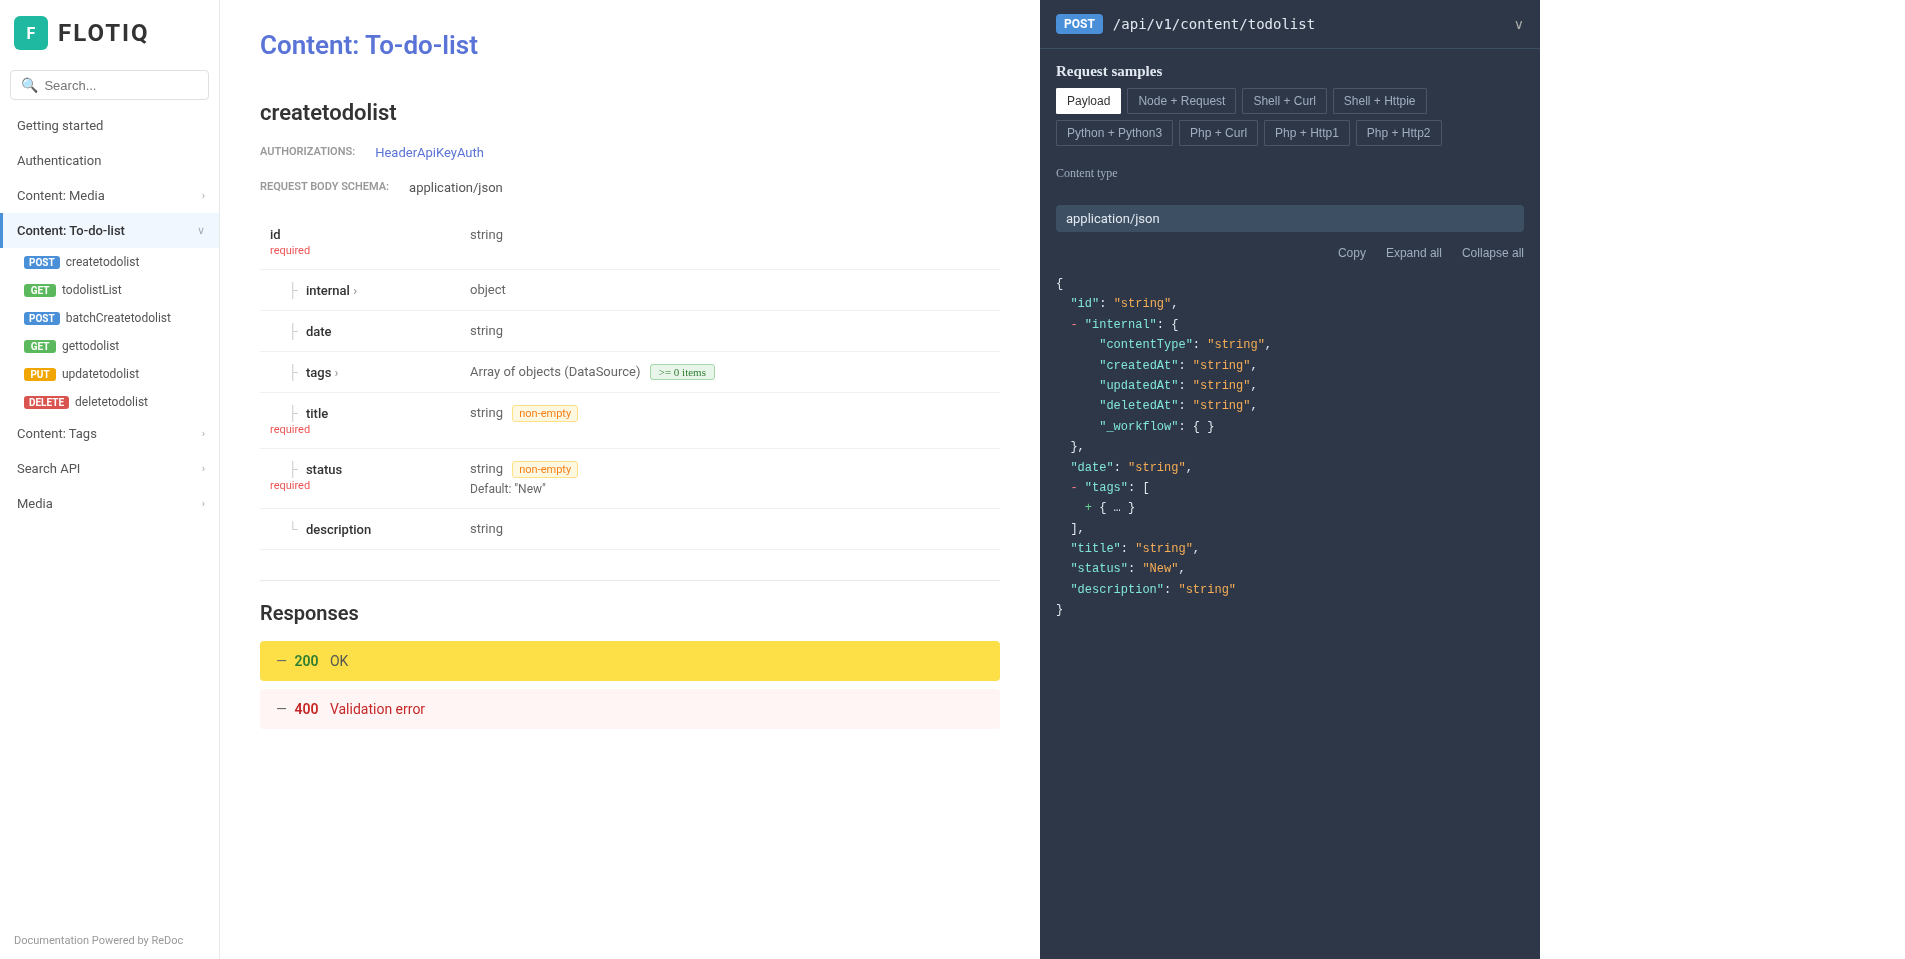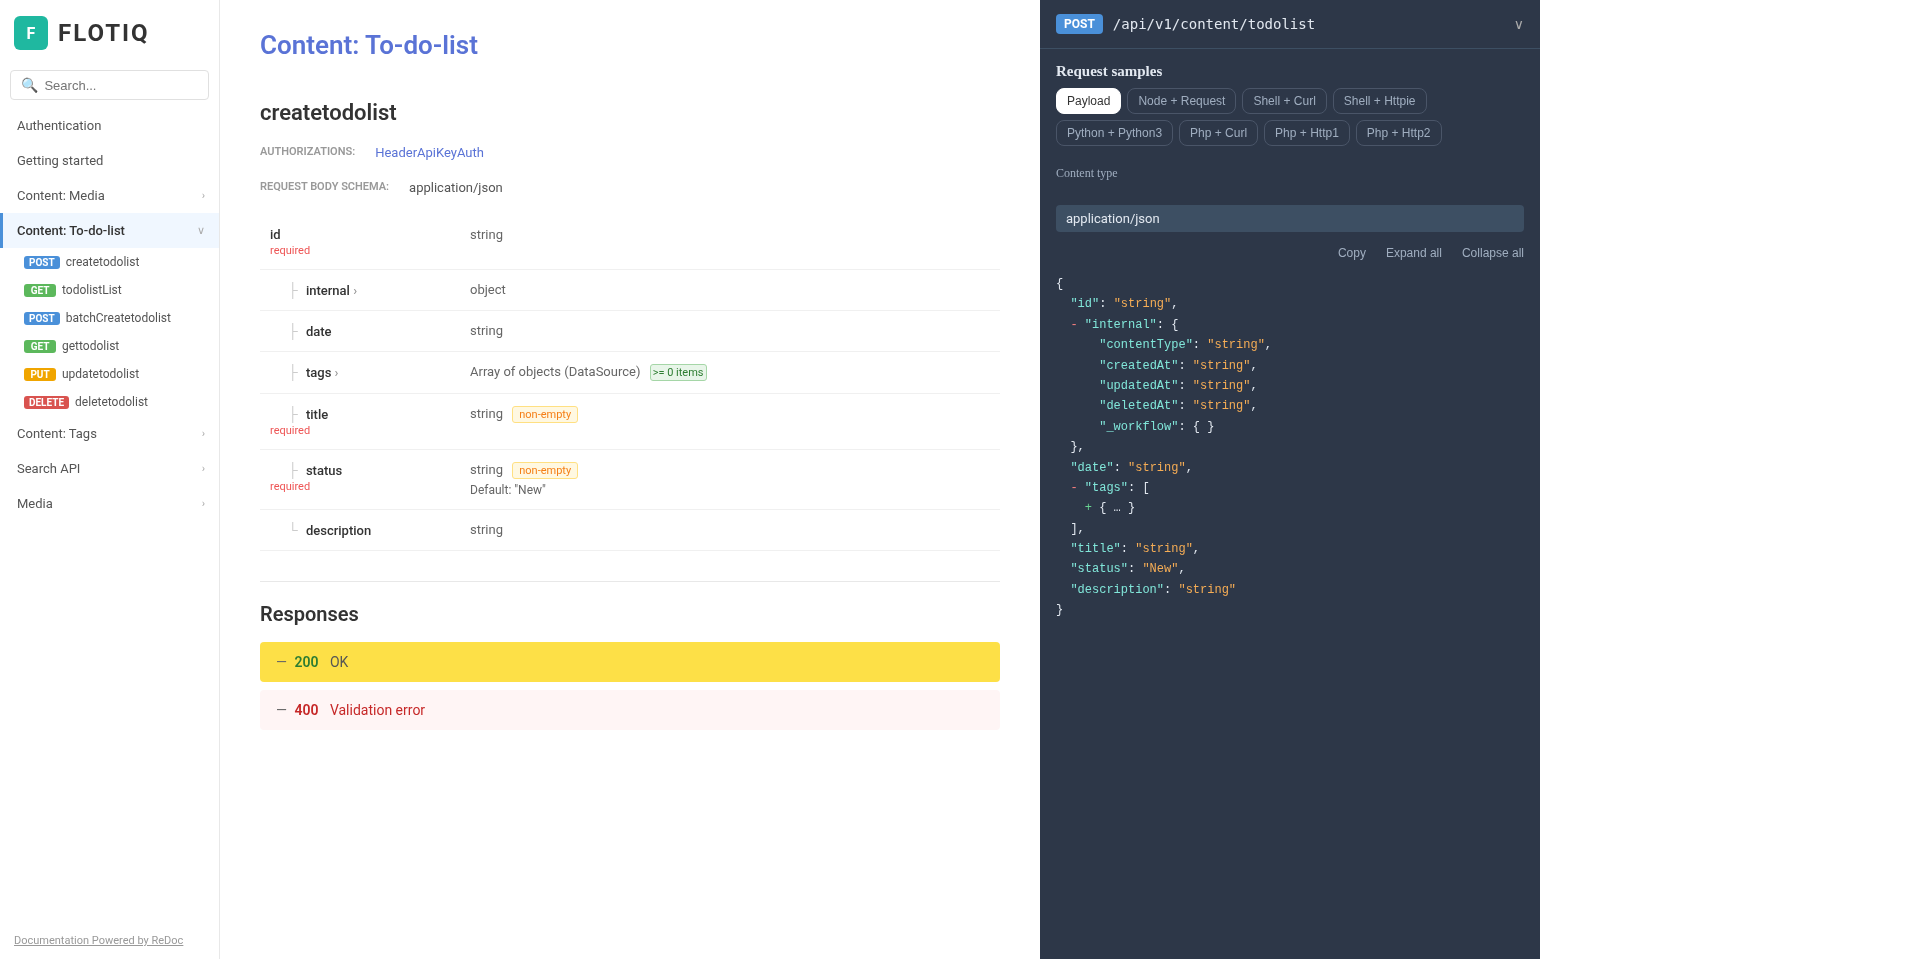--- a/index.html
+++ b/index.html
@@ -106,21 +106,20 @@
     .badge-post { background: #4a90d9; }
     .badge-get { background: #5cb85c; }
     .badge-put { background: #f0a500; }
     .badge-delete { background: #d9534f; }
 
     .sidebar-footer {
       margin-top: auto;
       padding: 12px 14px;
       font-size: 11px;
       color: #999;
-      text-decoration: underline;
       cursor: pointer;
     }
 
     
     #main {
       flex: 1;
       overflow-y: auto;
       background: #fff;
       padding: 30px 40px;
       max-width: 820px;
@@ -188,23 +187,24 @@
       font-size: 13px;
       vertical-align: top;
     }
 
     .param-badge {
       display: inline-block;
       background: #e8f5e9;
       color: #2e7d32;
       border: 1px solid #a5d6a7;
       font-size: 11px;
-      padding: 1px 2px;
+      padding: 1px 8px;
       border-radius: 3px;
       margin-left: 6px;
+      font-family: Liberation Serif, serif;
     }
 
     .param-non-empty {
       display: inline-block;
       background: #fff8e1;
       color: #f57f17;
       border: 1px solid #ffe082;
       font-size: 11px;
       padding: 1px 6px;
       border-radius: 3px;
@@ -284,21 +284,21 @@
 
     .sample-tabs {
       display: flex;
       flex-wrap: wrap;
       gap: 6px;
       padding: 0 16px 10px;
     }
 
     .sample-tab {
       padding: 5px 10px;
-      border-radius: 8px;
+      border-radius: 1px;
       font-size: 12px;
       cursor: pointer;
       color: #a0aec0;
       background: transparent;
       border: 1px solid #4a5568;
     }
 
     .sample-tab.active {
       background: #fff;
       color: #333;
@@ -364,24 +364,24 @@
     <div class="logo-icon">F</div>
     <span class="logo-text">FLOTIQ</span>
   </div>
 
   <div class="sidebar-search">
     <span>🔍</span>
     <input type="text" placeholder="Search..." style="">
   </div>
 
   <div class="sidebar-nav-item">
+    <span>Getting started</span>
+  </div>
+  <div class="sidebar-nav-item">
     <span>Authentication</span>
-  </div>
-  <div class="sidebar-nav-item">
-    <span>Getting started</span>
   </div>
   <div class="sidebar-nav-item">
     <span>Content: Media</span>
     <span class="chevron">›</span>
   </div>
   <div class="sidebar-nav-item active">
     <span>Content: To-do-list</span>
     <span class="chevron">∨</span>
   </div>
 

